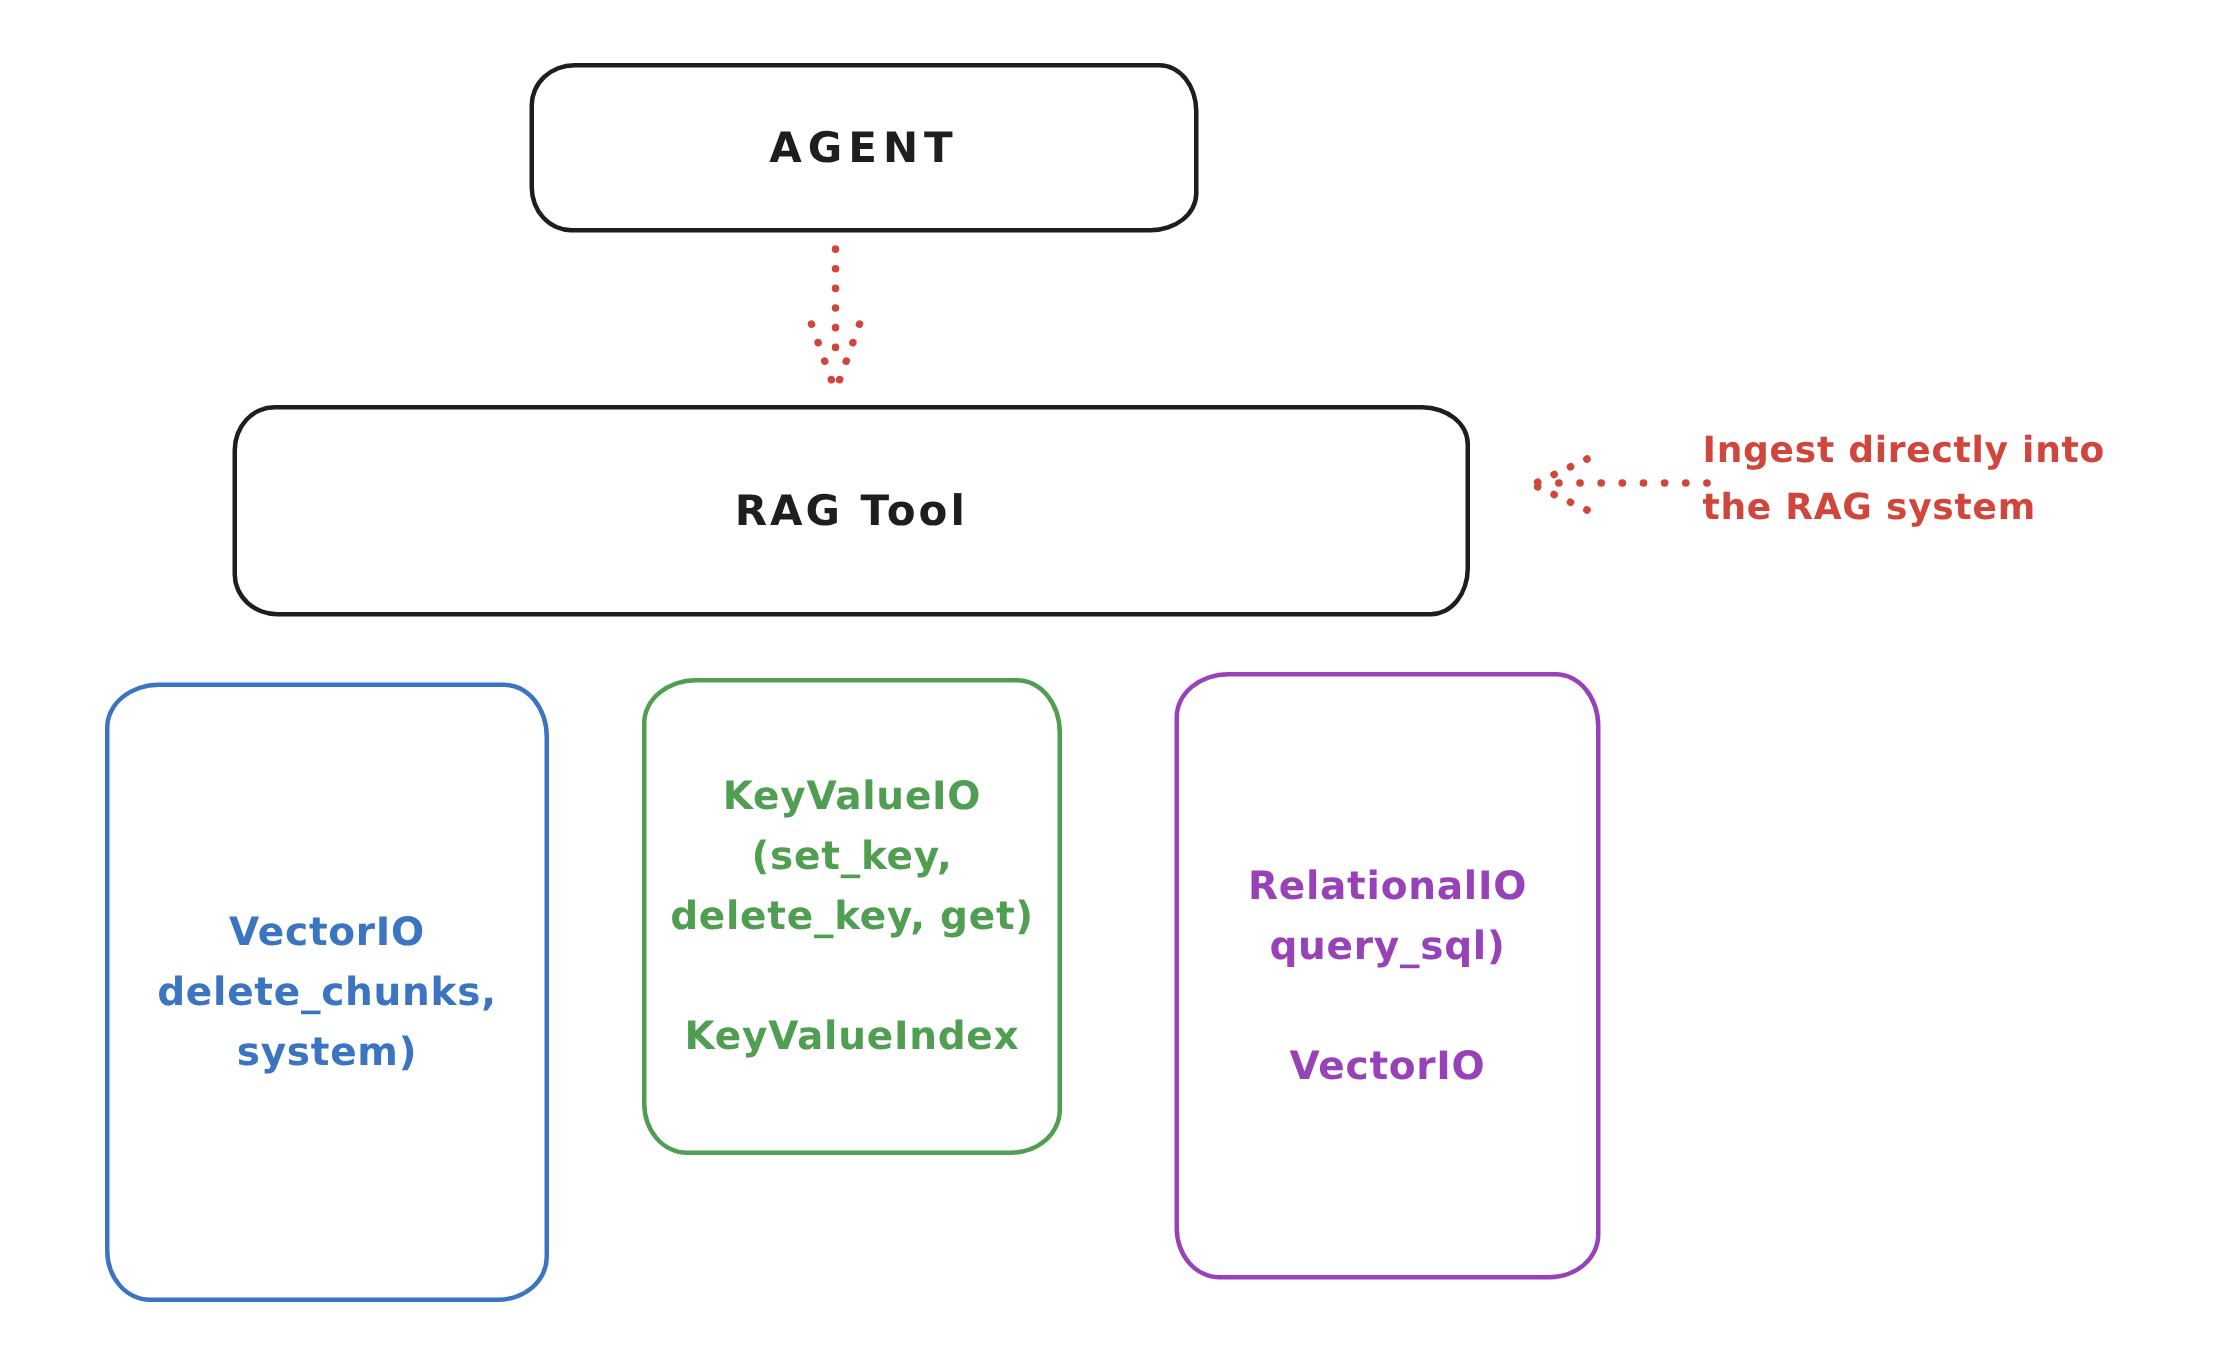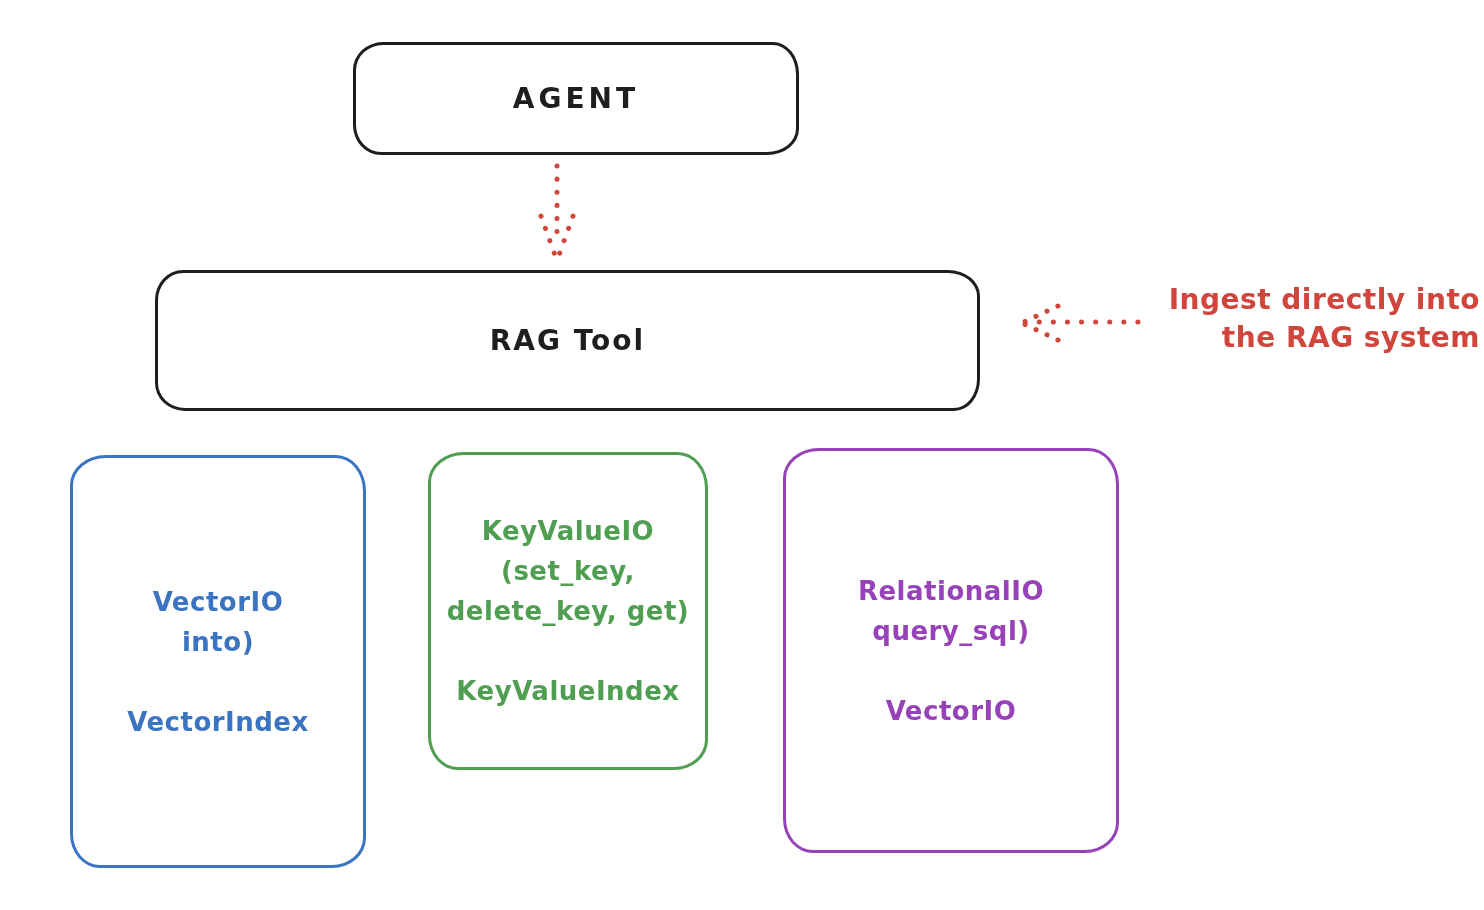--- a/index.html
+++ b/index.html
@@ -41,22 +41,22 @@
     letter-spacing: 2px;
   }
   .agent-node .node-label { letter-spacing: 4px; }
   .arrow { position: absolute; }
   .arrow-down { left: 532px; top: 160px; }
   .arrow-left { left: 1014px; top: 298px; }
   .annotation {
     position: absolute;
     left: 1135px; top: 281px;
     width: 345px;
-    text-align: right;
-    font-size: 28px;
+    text-align: left;
+    font-size: 24px;
     font-weight: bold;
     line-height: 38px;
     letter-spacing: 0.5px;
   }
   .backend {
     position: absolute;
     border: 3.5px solid;
     background: #ffffff;
     box-sizing: border-box;
     border-radius: 36px 30px 34px 30px / 30px 36px 30px 34px;
@@ -65,21 +65,21 @@
     align-items: center;
     justify-content: center;
     text-align: center;
     font-size: 26px;
     font-weight: bold;
     line-height: 40px;
     letter-spacing: 0.5px;
   }
   .backend-vector { left: 70px; top: 455px; width: 296px; height: 413px; }
   .backend-keyvalue { left: 428px; top: 452px; width: 280px; height: 318px; }
-  .backend-relational { left: 783px; top: 448px; width: 336px; height: 405px; }
+  .backend-relational { left: 783px; top: 448px; width: 284px; height: 405px; }
   .backend-line { display: block; }
   .index-label { display: block; margin-top: 40px; }
 </style>
 </head>
 <body>
 
 <div class="canvas">
 
   <div class="node agent-node" style="border-color: rgb(30, 30, 30);">
     <span class="node-label">AGENT</span>
@@ -101,22 +101,22 @@
     <path d="M44 42 L10 26" fill="none" stroke="currentColor" stroke-width="5" stroke-linecap="round" stroke-dasharray="0.1 12"></path>
   </svg>
 
   <div class="annotation" style="color: rgb(208, 69, 60);">
     <span class="backend-line">Ingest directly into</span>
     <span class="backend-line">the RAG system</span>
   </div>
 
   <div class="backend backend-vector" style="border-color: rgb(59, 116, 193); color: rgb(59, 116, 193);">
     <span class="backend-line">VectorIO</span>
-    <span class="backend-line">into)</span>
-    <span class="index-label">VectorIndex</span>
+    <span class="backend-line">delete_chunks,</span>
+    <span class="backend-line">system)</span>
   </div>
 
   <div class="backend backend-keyvalue" style="border-color: rgb(79, 158, 82); color: rgb(79, 158, 82);">
     <span class="backend-line">KeyValueIO</span>
     <span class="backend-line">(set_key,</span>
     <span class="backend-line">delete_key, get)</span>
     <span class="index-label">KeyValueIndex</span>
   </div>
 
   <div class="backend backend-relational" style="border-color: rgb(151, 66, 184); color: rgb(151, 66, 184);">

